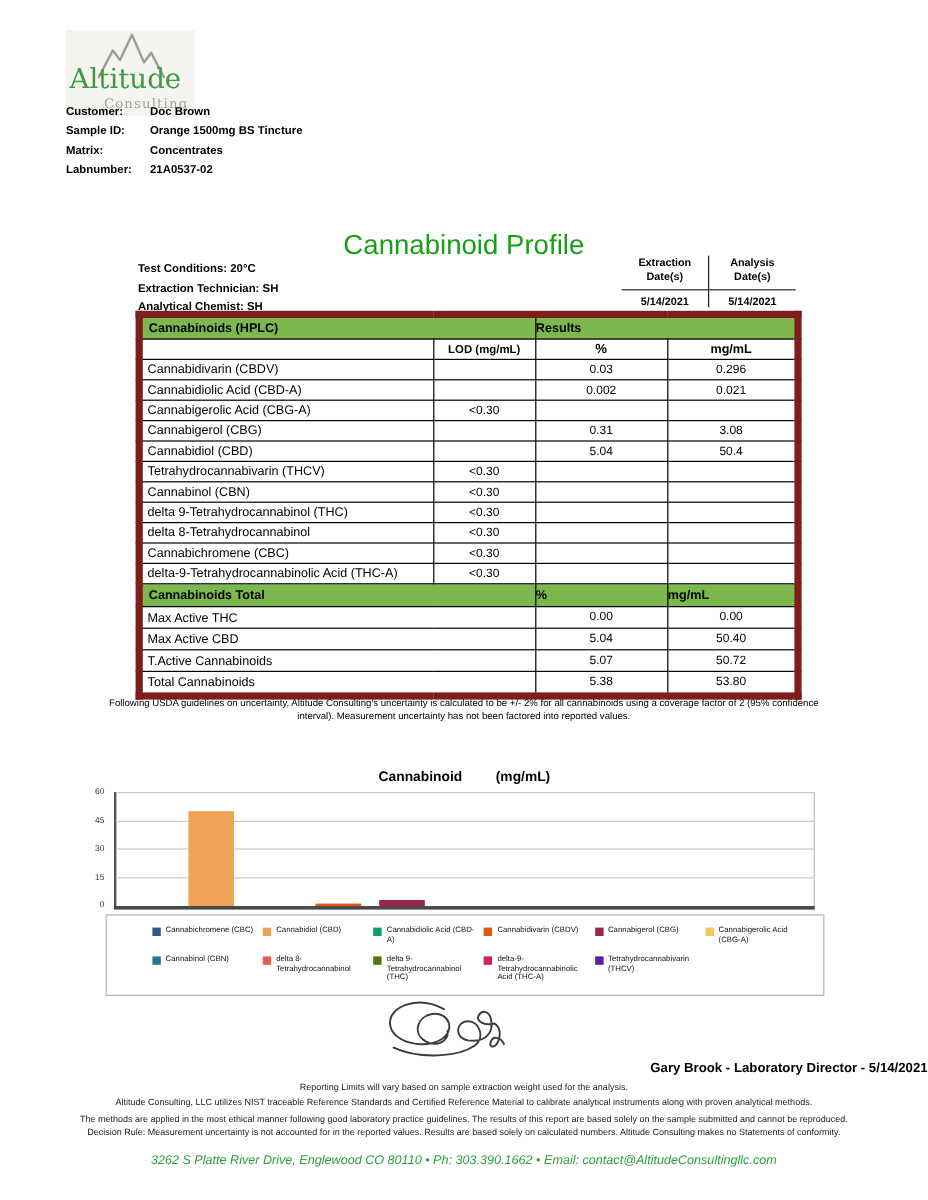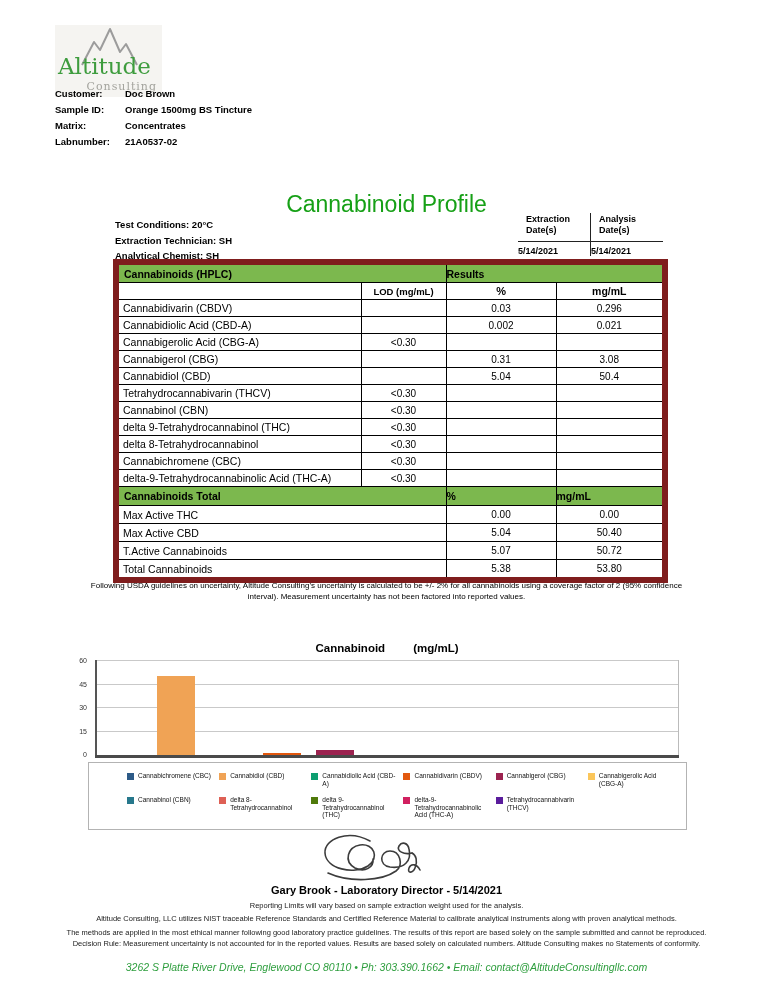--- a/index.html
+++ b/index.html
@@ -19,21 +19,21 @@
   .info-row{display:flex;height:16px;align-items:center;}
   .info-label{width:70px;font-weight:bold;font-size:9.5px;}
   .info-value{font-weight:bold;font-size:9.5px;white-space:nowrap;}
 
   
   .report-title{position:absolute;left:0;right:0;top:191px;text-align:center;
                 font-size:23px;color:#16A016;}
   .conditions{position:absolute;left:115px;top:217px;font-weight:bold;font-size:9.5px;
               line-height:15.5px;}
   .dates{position:absolute;left:518px;top:213px;display:flex;}
-  .dates-col{width:72px;text-align:left;}
+  .dates-col{width:72px;text-align:center;}
   .dates-col.second{border-left:1.5px solid #222;}
   .dates-head{font-weight:bold;font-size:9px;line-height:11px;padding:1px 8px 3px;
               border-bottom:1.5px solid #222;min-height:24px;box-sizing:content-box;}
   .dates-val{font-weight:bold;font-size:9px;padding-top:4px;}
 
   
   .main-table{position:absolute;left:113px;top:259px;width:549px;border-collapse:collapse;
               border:6px solid #7f1d1d;table-layout:fixed;}
   .main-table td{border:1px solid #000;padding:0;vertical-align:middle;}
   .main-table td.band{background:#7CB84E;font-weight:bold;font-size:10.5px;height:17px;}
@@ -68,21 +68,21 @@
   
   .legend{position:absolute;left:88px;top:762px;width:599px;box-sizing:border-box;
           border:1px solid #B3B3B3;background:#fff;display:grid;
           grid-template-columns:repeat(6,1fr);row-gap:9px;padding:9px 6px 10px 38px;}
   .legend-item{display:flex;}
   .swatch{width:7px;height:7px;margin:1px 4px 0 0;flex:none;}
   .legend-label{font-size:6.5px;line-height:7.5px;color:#111;padding-right:4px;}
 
   
   .signature{position:absolute;left:0;right:0;top:831px;text-align:center;}
-  .director{position:absolute;left:0;right:0;top:884px;text-align:center;
+  .director{position:absolute;left:0;right:0;top:884px;text-align:right;
             font-weight:bold;font-size:11px;}
   .disc1{position:absolute;left:0;right:0;top:901px;text-align:center;font-size:7.5px;color:#222;}
   .disc2{position:absolute;left:0;right:0;top:914px;text-align:center;font-size:7.5px;color:#222;}
   .disc3{position:absolute;left:56px;right:56px;top:927px;text-align:center;font-size:7.5px;
          line-height:11px;color:#222;}
   .contact{position:absolute;left:0;right:0;top:961px;text-align:center;font-size:10.5px;
            color:#2E9E3E;font-style:italic;}
 </style>
 </head>
 <body>

